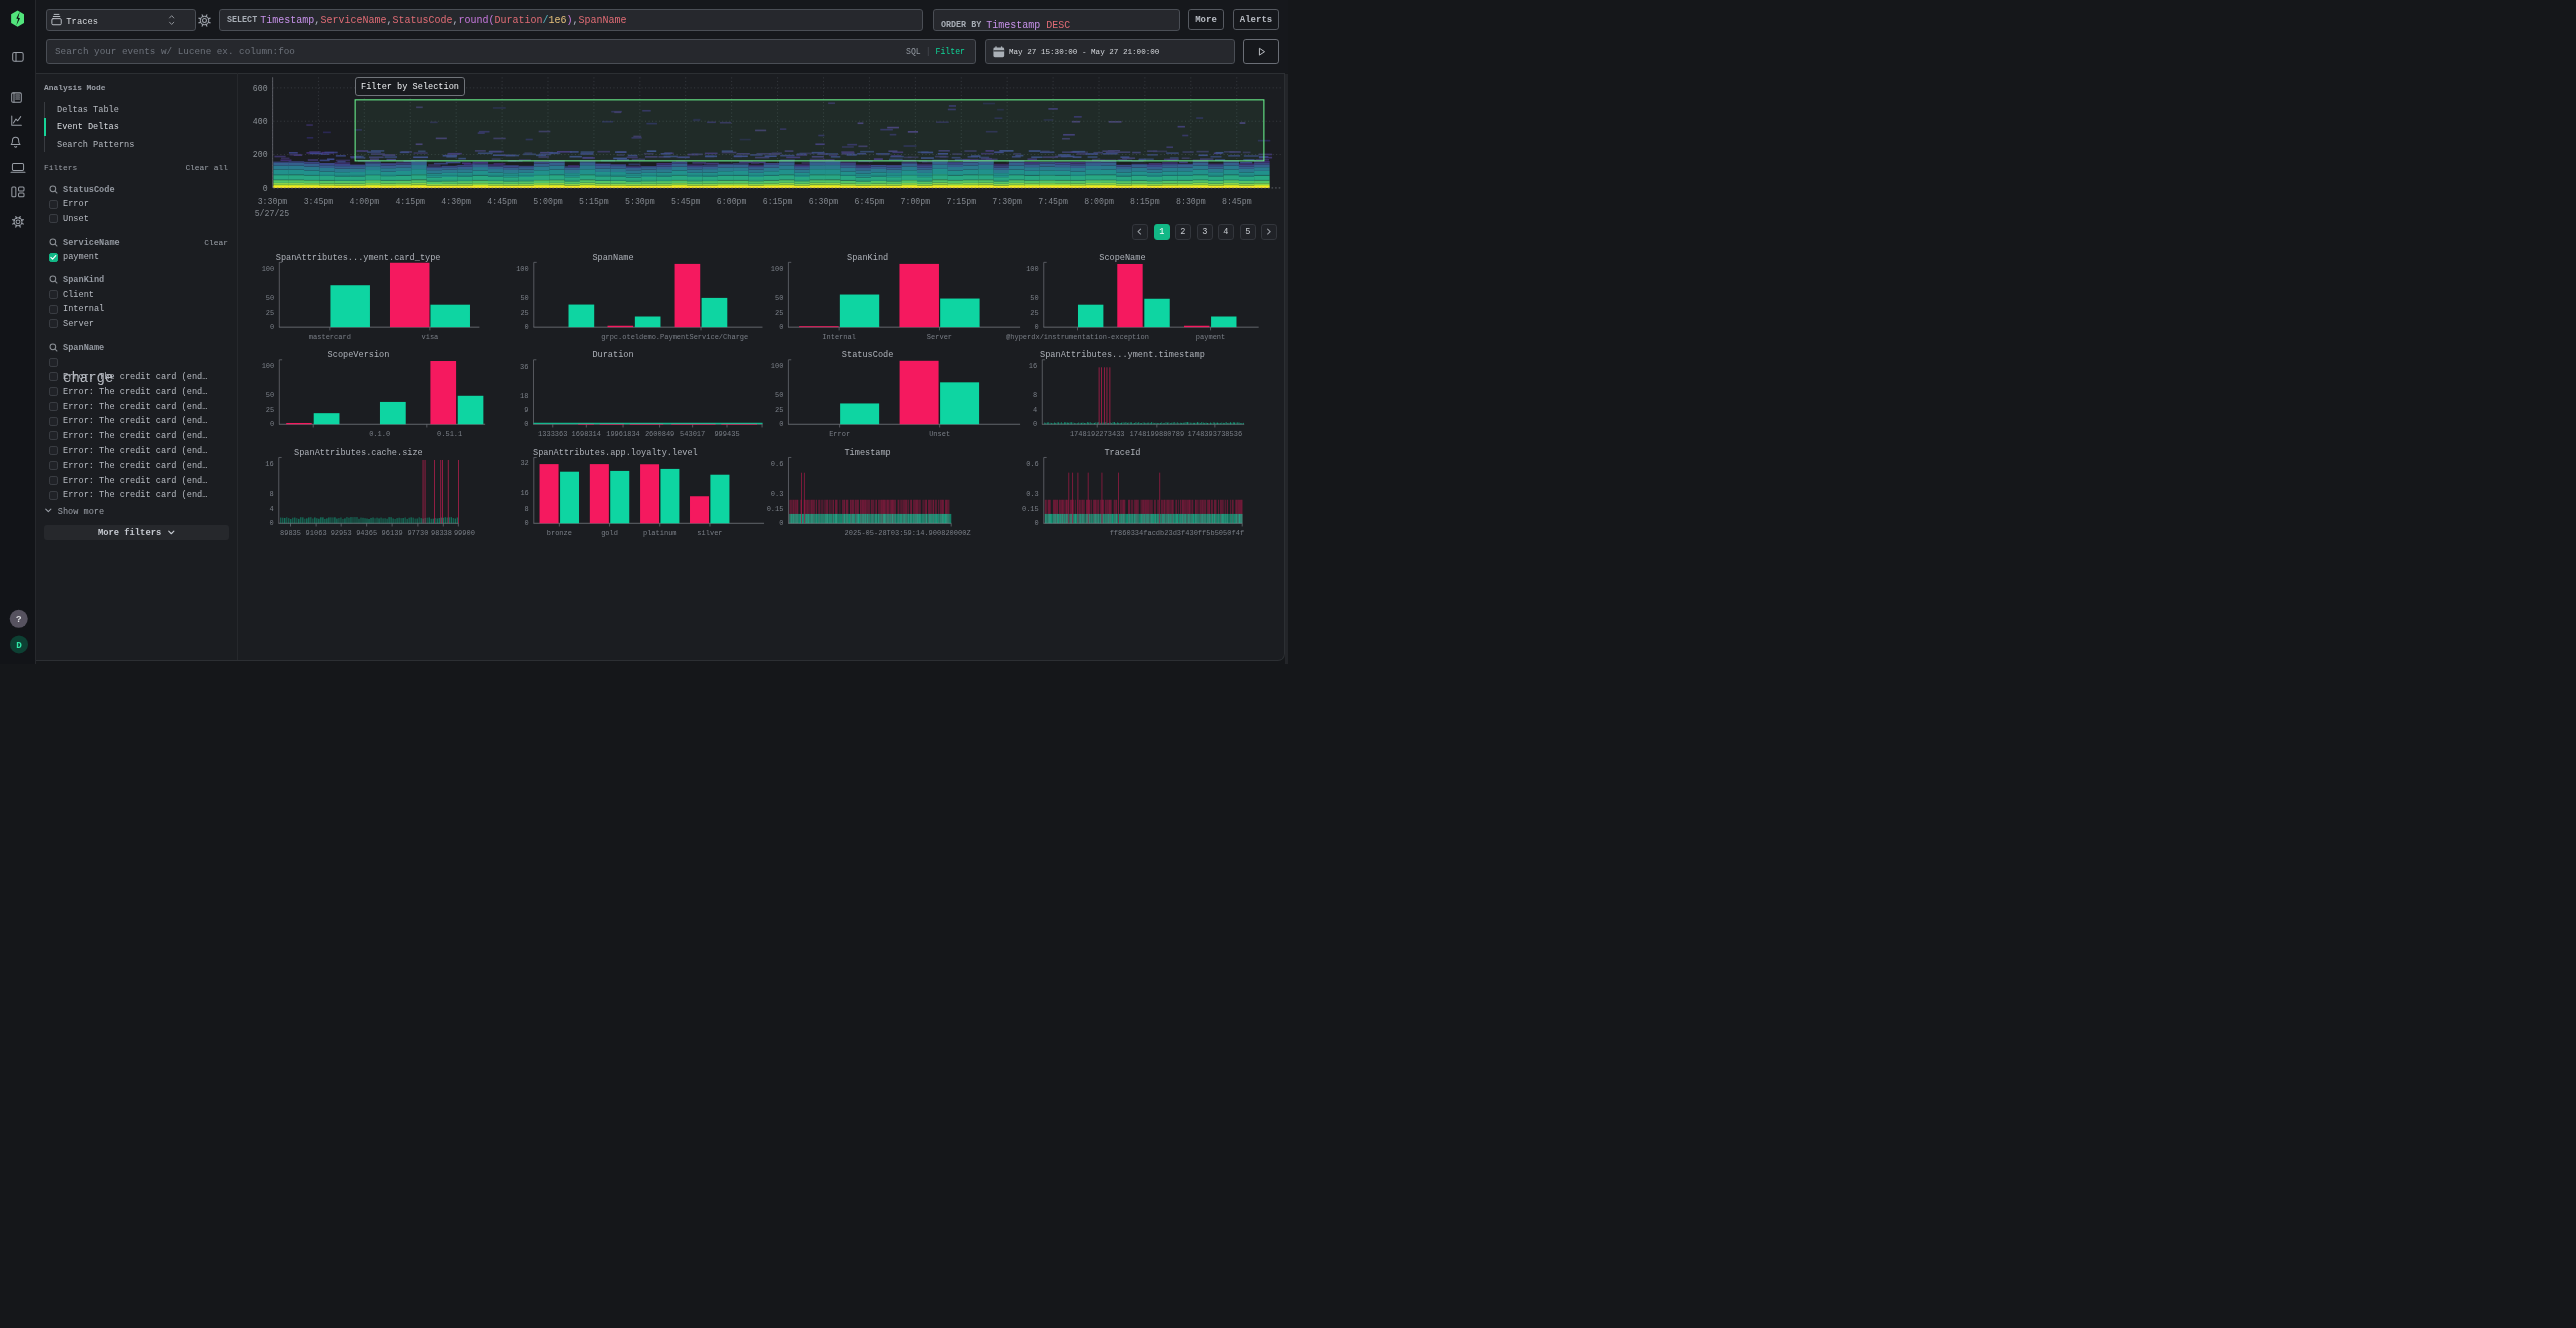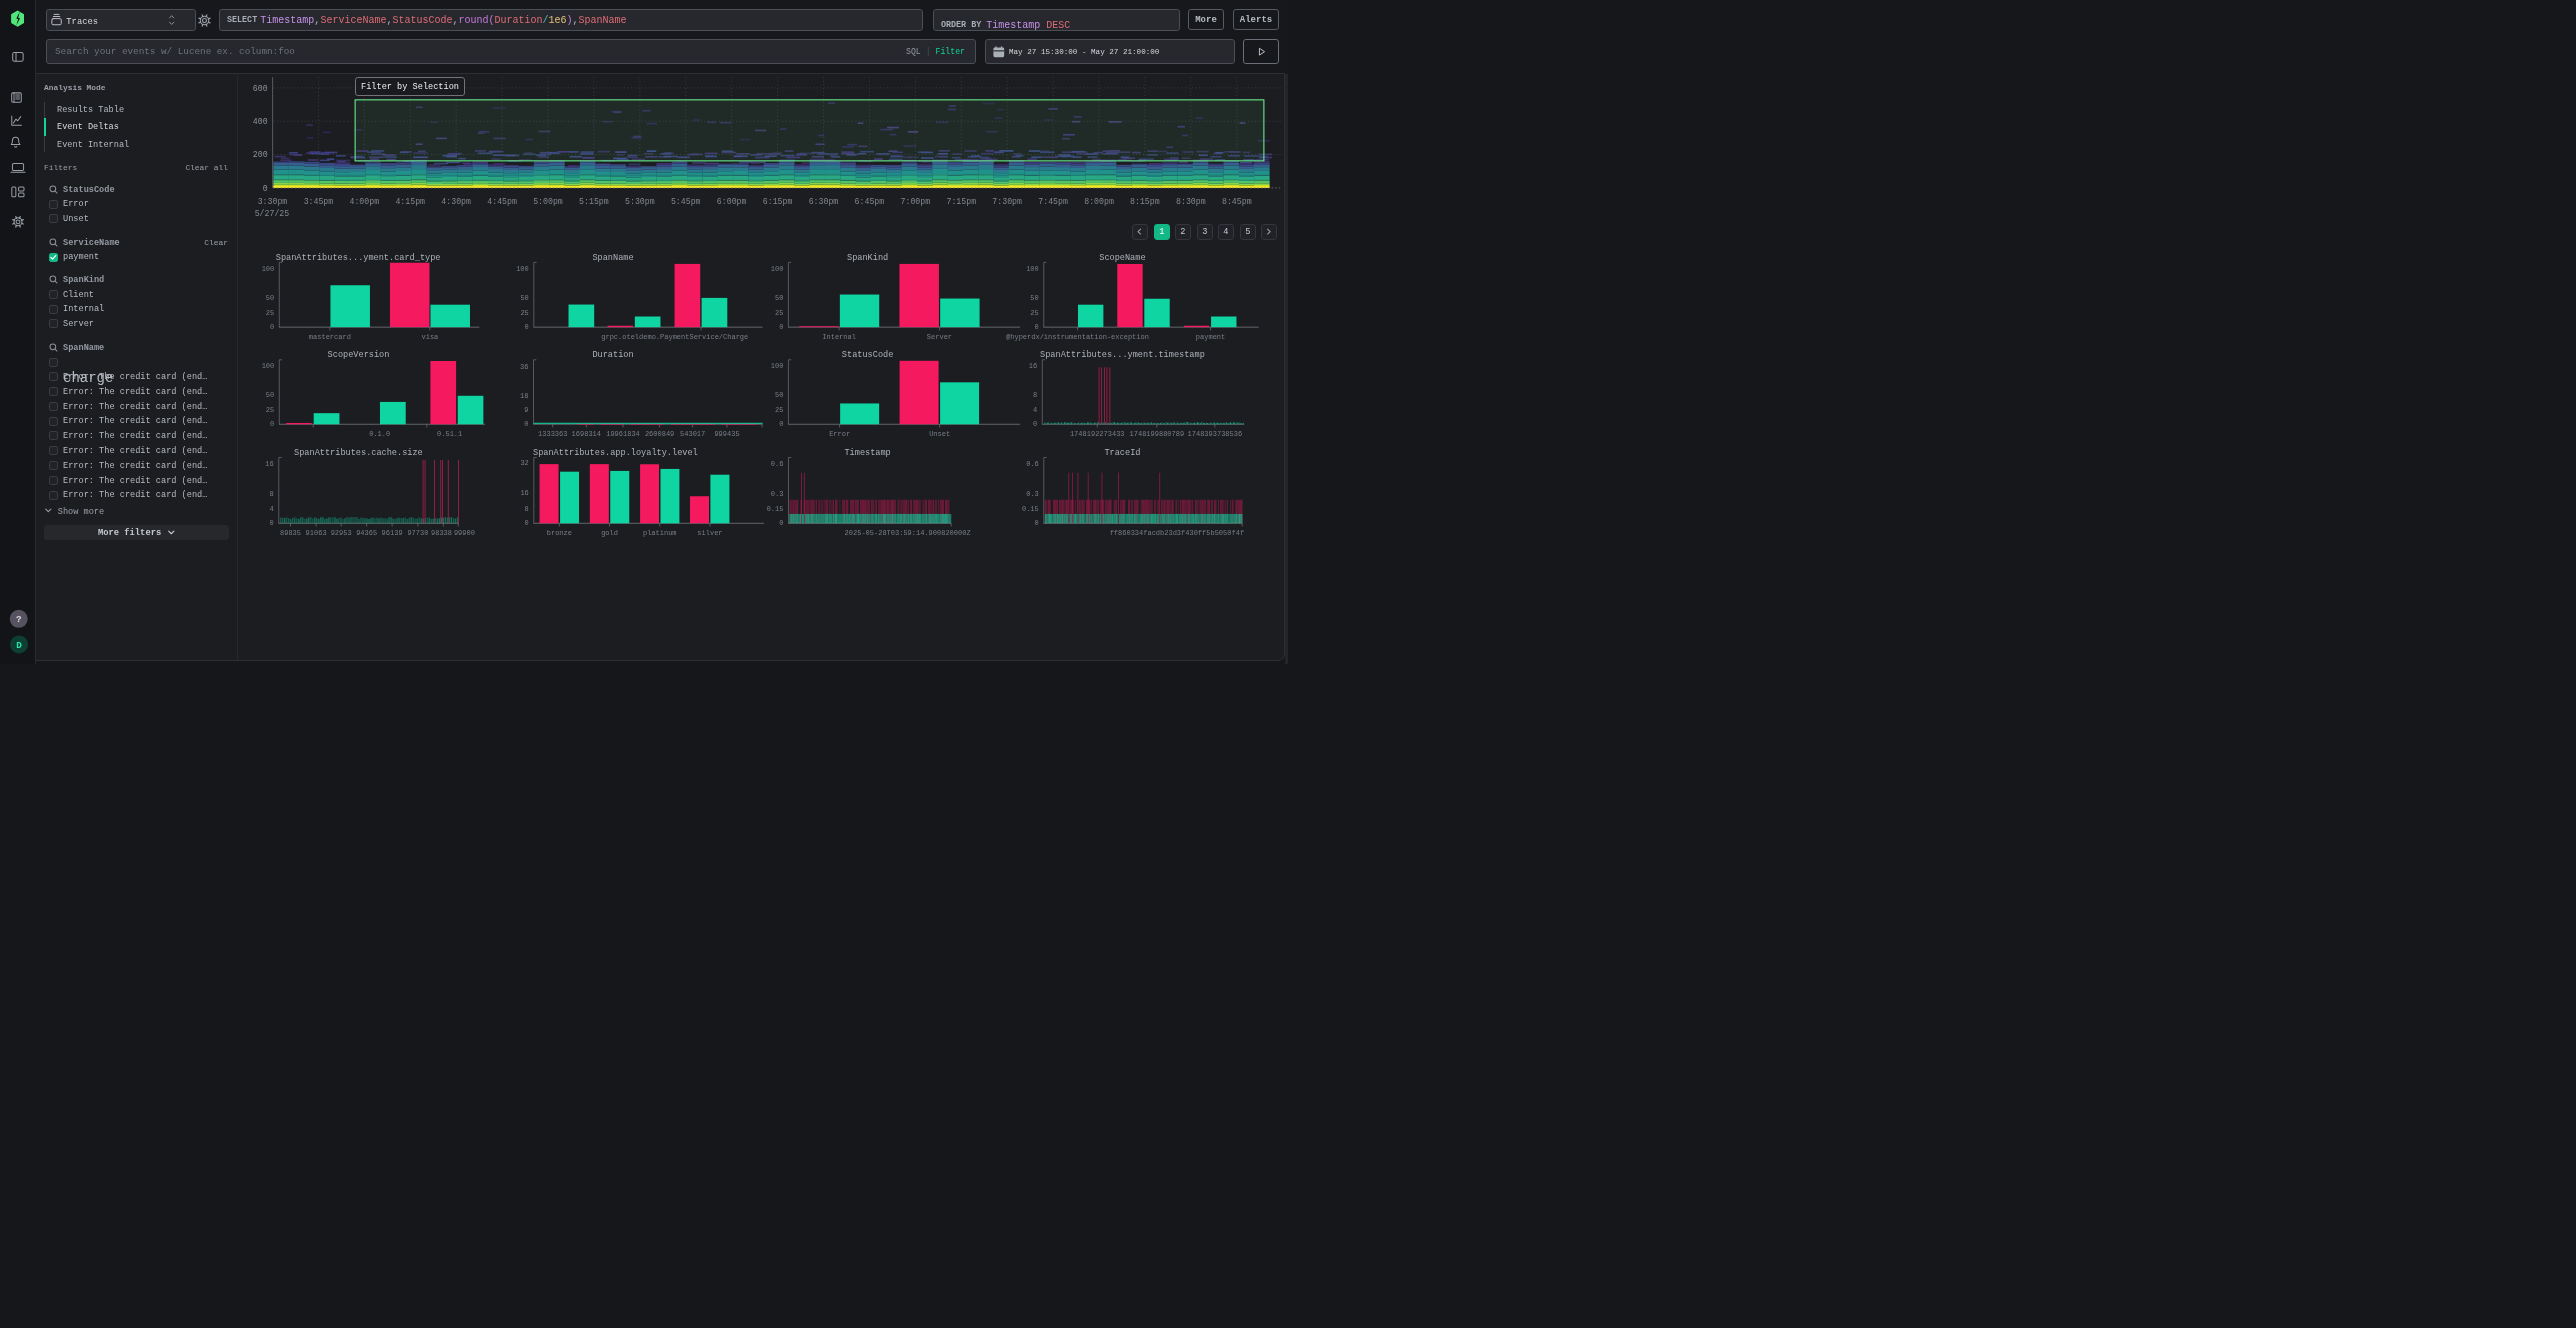--- a/index.html
+++ b/index.html
@@ -136,23 +136,23 @@
   <path d="M4.8,3.2 L12,8 L4.8,12.8 Z" fill="none" stroke="#c7cacf" stroke-width="1.3" stroke-linejoin="round"></path>
 </svg>
 
 <div id="card"></div>
 <div id="divider"></div>
 <div id="rightstrip"></div>
 
 <div class="abs" style="left:44px;top:83px;font-size:7.9px;font-weight:bold;color:#9b9fa7;">Analysis Mode</div>
 <div class="abs" style="left:44px;top:102px;width:1.4px;height:50px;background:#393c41;"></div>
 <div class="abs" style="left:44px;top:118px;width:2.1px;height:18px;background:#17d397;"></div>
-<div class="abs" style="left:57px;top:105px;font-size:8.6px;color:#b4b8bf;">Results Table</div>
+<div class="abs" style="left:57px;top:105px;font-size:8.6px;color:#b4b8bf;">Deltas Table</div>
 <div class="abs" style="left:57px;top:122px;font-size:8.6px;color:#d8dbdf;text-align:right;">Event Deltas</div>
-<div class="abs" style="left:57px;top:140px;font-size:8.6px;color:#b4b8bf;">Event Internal</div>
+<div class="abs" style="left:57px;top:140px;font-size:8.6px;color:#b4b8bf;">Search Patterns</div>
 
 <div class="abs" style="left:44px;top:163px;font-size:7.9px;font-weight:normal;color:#9b9fa7;">Filters</div>
 <div class="abs" style="left:0;top:163px;width:228px;text-align:right;font-size:7.9px;color:#9ba0a8;">Clear all</div>
 
 <svg class="abs" style="left:49px;top:185px" width="9.3" height="9.3" viewBox="0 0 13 13">
     <circle cx="5.4" cy="5.4" r="4" fill="none" stroke="#8d9197" stroke-width="1.4"></circle>
     <line x1="8.6" y1="8.6" x2="11.6" y2="11.6" stroke="#8d9197" stroke-width="1.4"></line>
   </svg>
 <div class="abs" style="left:63px;top:185px;font-size:8.6px;font-weight:bold;color:#9499a1;">StatusCode</div>
 <div class="chk" style="left:49px;top:200px;"></div>

